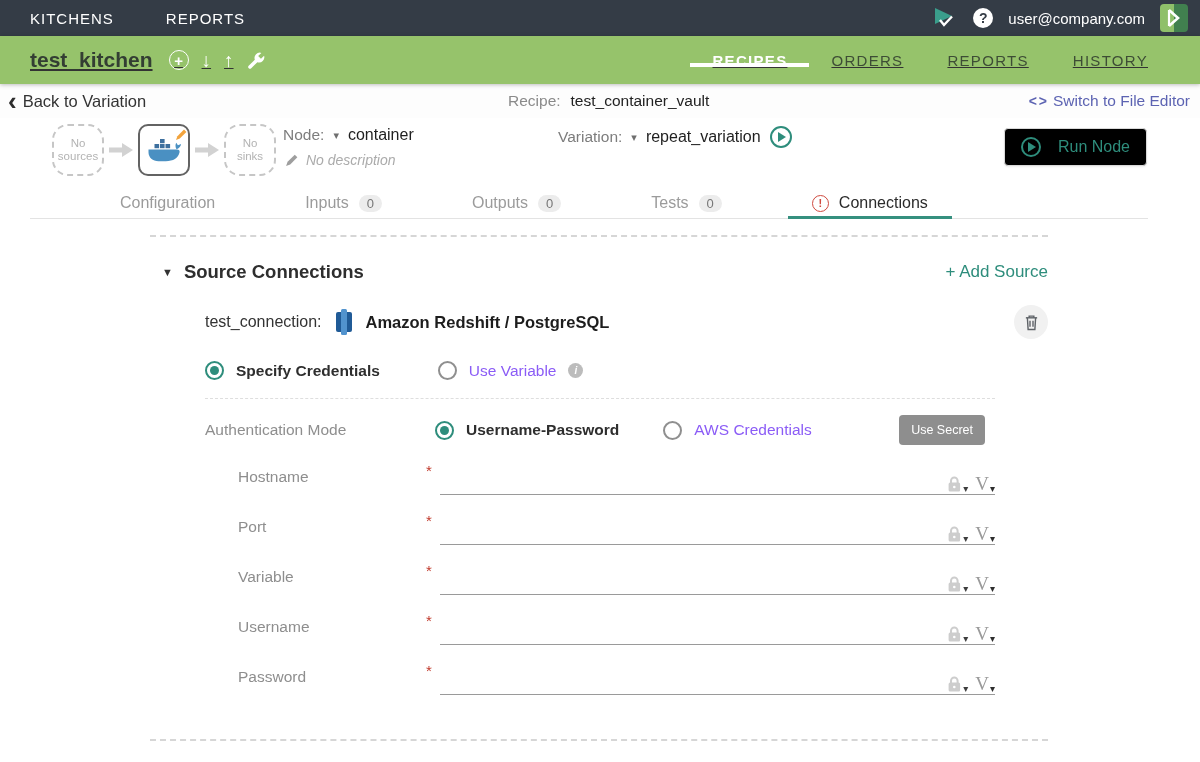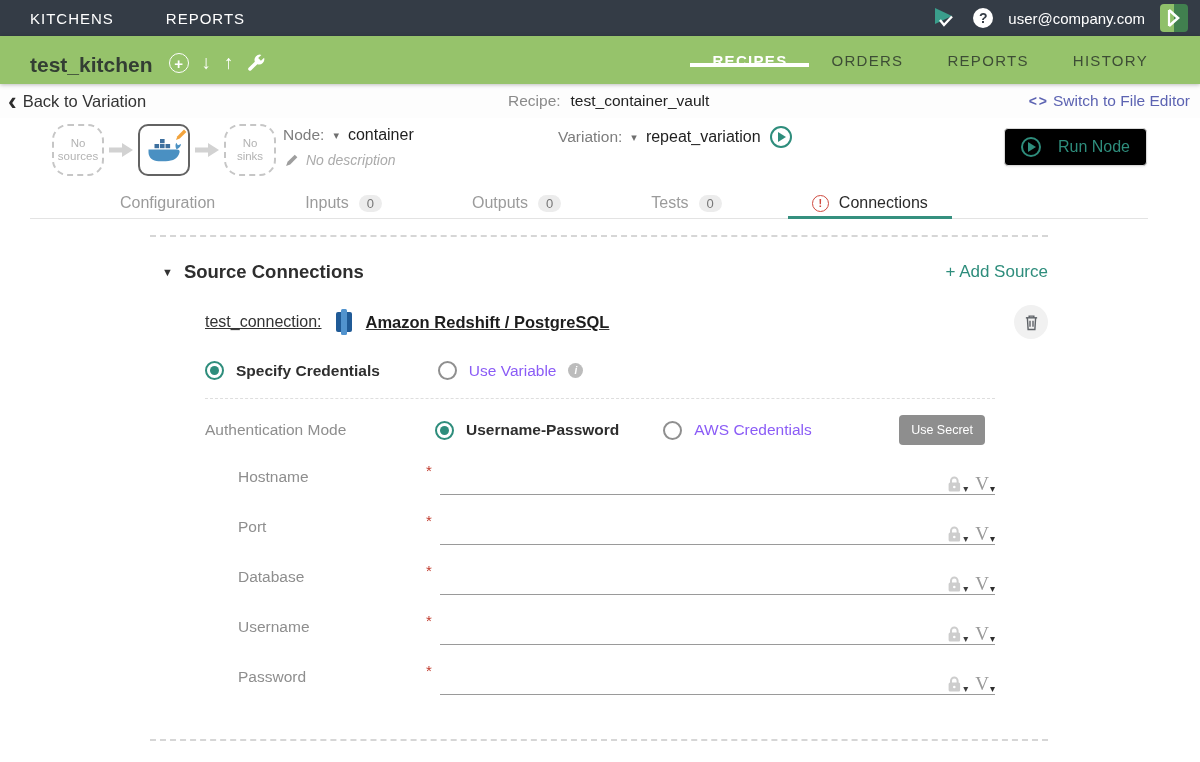--- a/index.html
+++ b/index.html
@@ -11,22 +11,22 @@
   .nav-item { color:#fff; font-size:15px; letter-spacing:1px; margin-right:52px; cursor:pointer; }
   .topnav-right { margin-left:auto; display:flex; align-items:center; gap:15px; }
   .help-badge { width:20px; height:20px; border-radius:50%; background:#fff; color:#343c46;
     font-weight:bold; font-size:14px; display:flex; align-items:center; justify-content:center; }
   .email { color:#fff; font-size:15px; }
   .logo { width:28px; height:28px; border-radius:4px;
     background:linear-gradient(90deg,#8fc06a 0 50%, #41804f 50% 100%);
     display:flex; align-items:center; justify-content:center; }
 
   
-  .kitchenbar { height:48px; background:#96c36b; display:flex; align-items:flex-start;
-    padding:17px 30px; box-shadow:0 1px 4px rgba(0,0,0,.25); position:relative; z-index:3; }
+  .kitchenbar { height:48px; background:#96c36b; display:flex; align-items:center;
+    padding:17px 30px; box-shadow:0 1px 4px rgba(0,0,0,.25); position:relative; z-index:3;text-decoration:underline; }
   .kitchen-title { font-size:21px; font-weight:bold; color:#333e33; margin-right:16px; }
   .kicon { color:#fff; margin-right:13px; font-size:19px; line-height:1; cursor:pointer;
     display:inline-flex; align-items:center; }
   .circle-plus { width:20px; height:20px; border:1.7px solid #fff; border-radius:50%;
     justify-content:center; font-size:15px; font-weight:bold; }
   .kitchen-tabs { margin-left:auto; display:flex; height:100%; }
   .ktab { display:flex; align-items:center; padding:0 22px; font-size:15px; letter-spacing:1.3px;
     color:#3d4d35; position:relative; cursor:pointer; }
   .ktab.active { color:#fff; font-weight:bold; }
   .ktab.active::after { content:""; position:absolute; left:0; right:0; bottom:0; height:4px; background:#fff; }
@@ -84,21 +84,21 @@
     font-weight:bold; font-size:11px; display:flex; align-items:center; justify-content:center; flex:none; }
 
   
   .dashed-divider { border-top:2px dashed #d6d6d6; margin:16px 152px 0 150px; }
   .section-head { display:flex; align-items:center; margin:24px 152px 0 162px; }
   .collapse-caret { font-size:11px; color:#333; margin-right:11px; cursor:pointer; }
   .section-title { font-size:18.5px; font-weight:600; color:#2e2e2e; }
   .add-source { margin-left:auto; color:#2e8d7c; font-size:17px; cursor:pointer; }
 
   .conn-block { margin-left:205px; width:843px; margin-top:22px; }
-  .conn-title-row { display:flex; align-items:center; gap:12px;text-decoration:underline; }
+  .conn-title-row { display:flex; align-items:center; gap:12px; }
   .conn-name { font-size:16px; color:#333; }
   .conn-type { font-size:16.5px; font-weight:bold; color:#1d1d1d; }
   .trash-circle { margin-left:auto; width:34px; height:34px; border-radius:50%; background:#f1f1f1;
     display:flex; align-items:center; justify-content:center; cursor:pointer; }
 
   .radio-row { display:flex; align-items:center; gap:58px; margin-top:22px; }
   .radio-opt { display:flex; align-items:center; gap:12px; cursor:pointer; }
   .radio { width:19px; height:19px; border:2px solid #8f8f8f; border-radius:50%; flex:none; }
   .radio.selected { border-color:#2e8d7c; position:relative; }
   .radio.selected::after { content:""; position:absolute; inset:3px; background:#2e8d7c; border-radius:50%; }
@@ -360,21 +360,21 @@
         <span class="caret-sm">▾</span>
       </span>
       <span class="var-dd">
         <span class="v-glyph">V</span>
         <span class="caret-sm">▾</span>
       </span>
     </div>
   </div>
 
   <div class="field-row">
-    <span class="field-label">Database</span>
+    <span class="field-label">Variable</span>
     <span class="req">*</span>
     <div class="field-input-wrap">
       <input type="text" style="">
       <span class="lock-dd">
         <svg width="17" height="16" viewBox="0 0 17 16">
             <path d="M5 7 V4.8 a3.3 3.3 0 0 1 6.6 0 V7" stroke="#cdcdcd" stroke-width="2" fill="none"></path>
             <rect x="2.6" y="6.6" width="11.5" height="8.8" rx="1.5" fill="#cdcdcd"></rect>
             <circle cx="8.3" cy="11" r="1.3" fill="#fff"></circle>
           </svg>
         <span class="caret-sm">▾</span>

